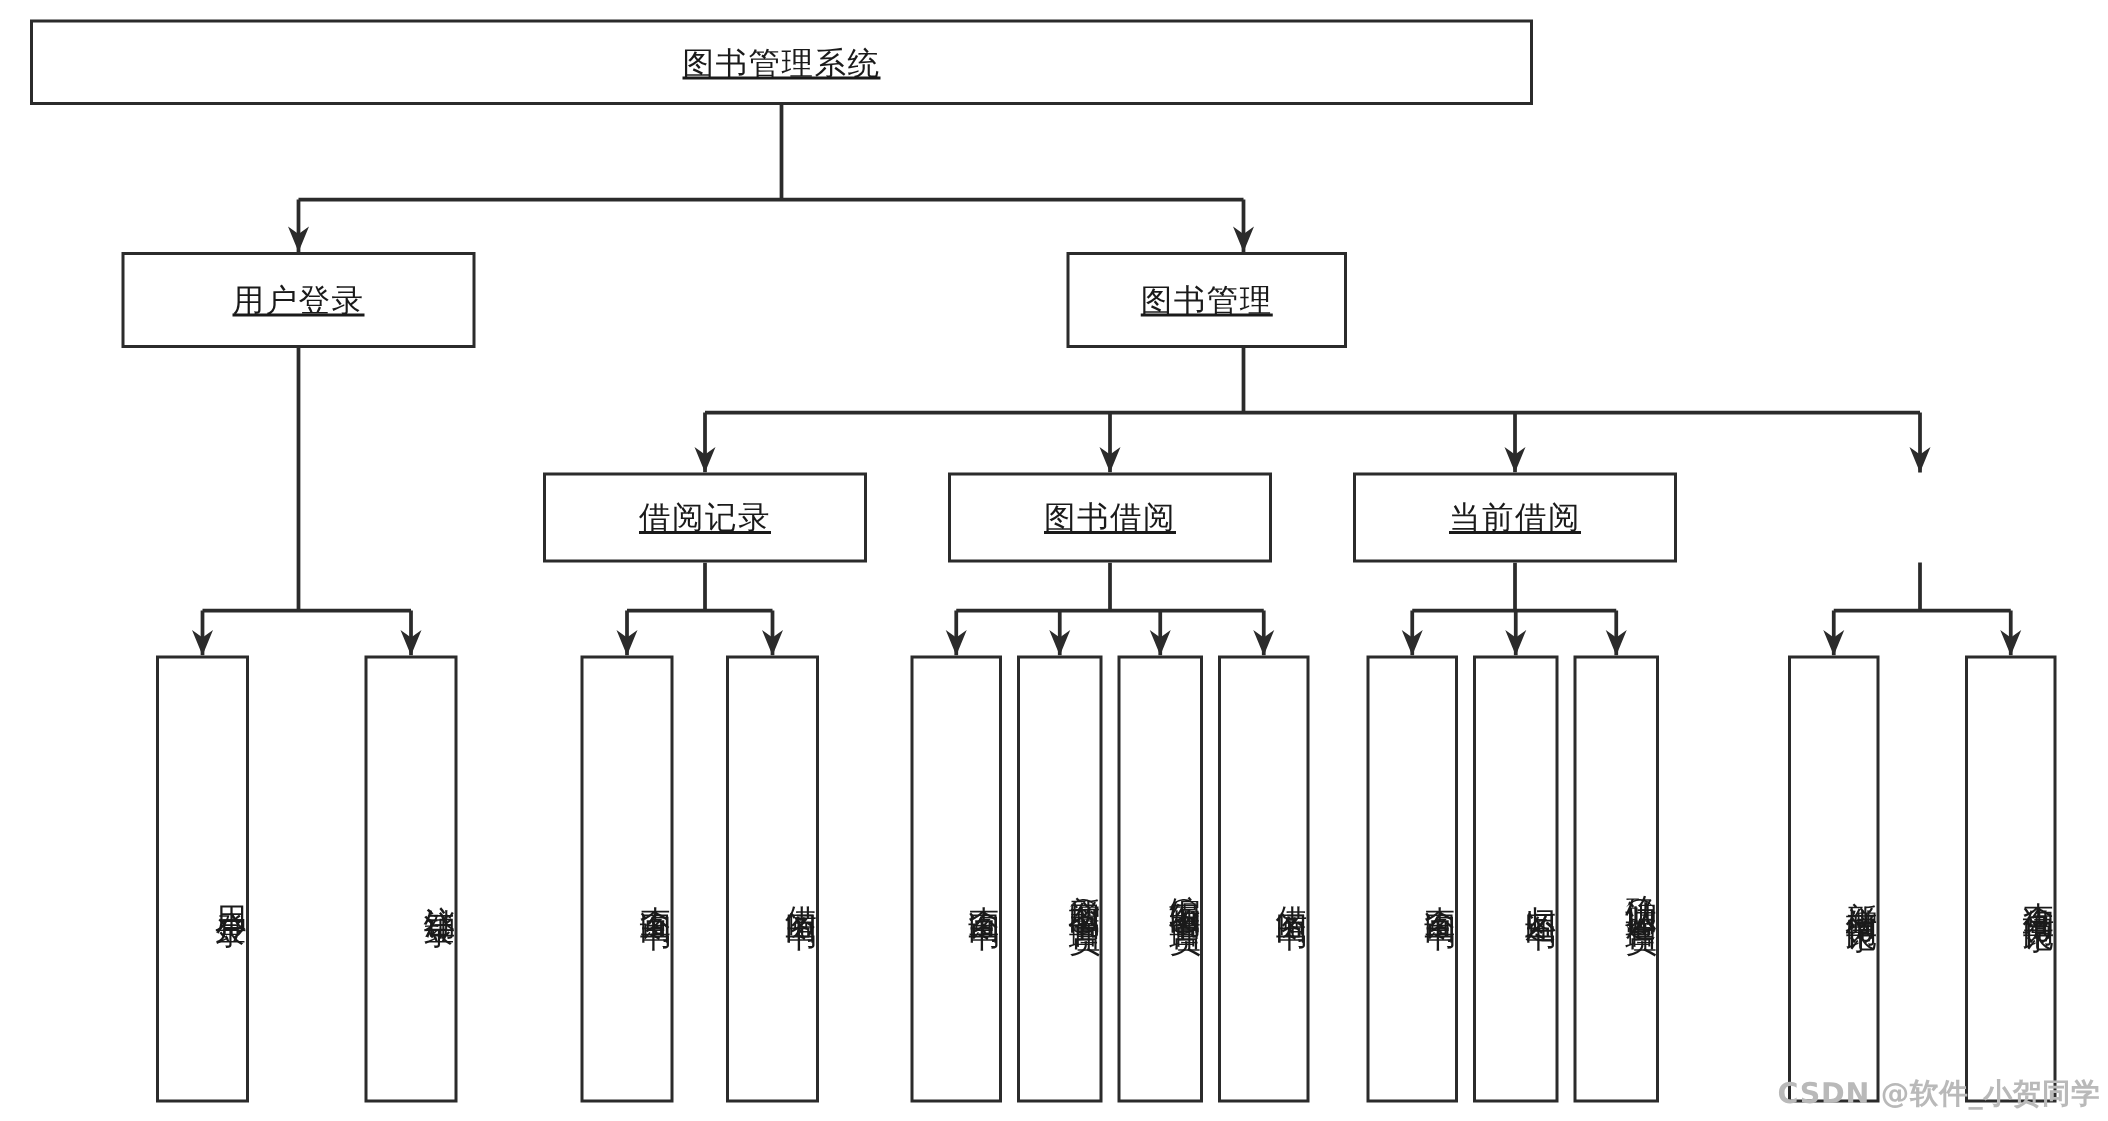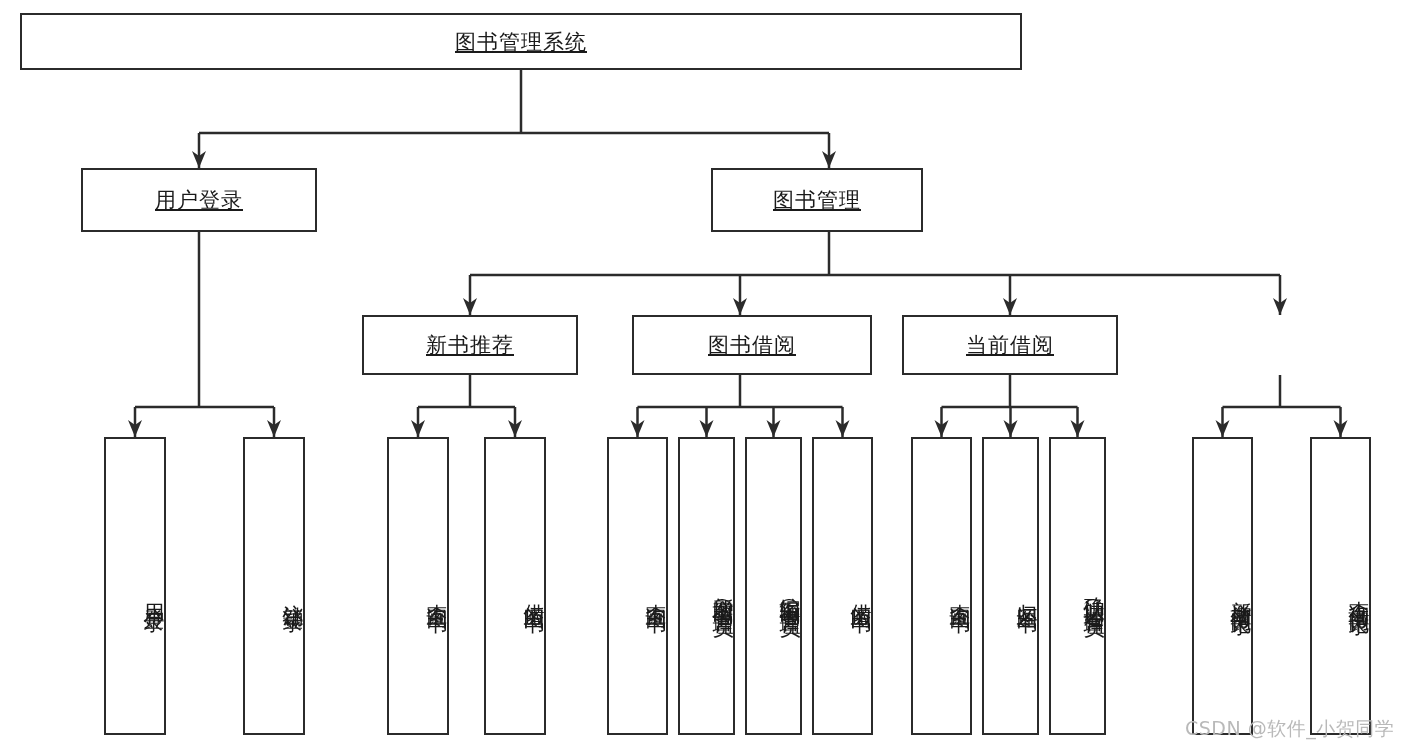--- a/index.html
+++ b/index.html
@@ -124,28 +124,28 @@
       <polygon points="1333.5,420 1340.5,437 1347.5,420 1340.5,425" fill="#2b2b2b"></polygon>
     </svg>
 
   <div class="node-box horizontal" style="left: 20px; top: 13px; width: 1002px; height: 57px;">
     <span class="node-label">图书管理系统</span>
   </div>
 
   <div class="node-box horizontal" style="left: 81px; top: 168px; width: 236px; height: 64px;">
     <span class="node-label">用户登录</span>
   </div>
-  <div class="node-box horizontal" style="left: 711px; top: 168px; width: 212px; height: 64px;">
+  <div class="node-box horizontal" style="left: 711px; top: 168px; width: 187px; height: 64px;">
     <span class="node-label">图书管理</span>
   </div>
 
   <div class="node-box horizontal" style="left: 362px; top: 315px; width: 216px; height: 60px;">
-    <span class="node-label">新书推荐</span>
+    <span class="node-label">借阅记录</span>
   </div>
-  <div class="node-box horizontal" style="left: 632px; top: 315px; width: 240px; height: 60px;">
+  <div class="node-box horizontal" style="left: 632px; top: 315px; width: 216px; height: 60px;">
     <span class="node-label">图书借阅</span>
   </div>
   <div class="node-box horizontal" style="left: 902px; top: 315px; width: 216px; height: 60px;">
     <span class="node-label">当前借阅</span>
   </div>
 
   <div class="node-box vertical" style="left: 104px; top: 437px; width: 62px; height: 298px;">
     <span class="node-label">用户登录</span>
   </div>
   <div class="node-box vertical" style="left: 243px; top: 437px; width: 62px; height: 298px;">
@@ -182,14 +182,14 @@
     <span class="node-label">确认归还（管理员）</span>
   </div>
 
   <div class="node-box vertical" style="left: 1192px; top: 437px; width: 61px; height: 298px;">
     <span class="node-label">新增借阅记录</span>
   </div>
   <div class="node-box vertical" style="left: 1310px; top: 437px; width: 61px; height: 298px;">
     <span class="node-label">查询借阅记录</span>
   </div>
 
-  <div class="watermark" style="left: 1185px; top: 716px;">CSDN @软件_小贺同学</div>
+  <div class="watermark" style="left: 1185px; top: 716px; font-weight: bold;">CSDN @软件_小贺同学</div>
 </div>
 
 </body></html>

